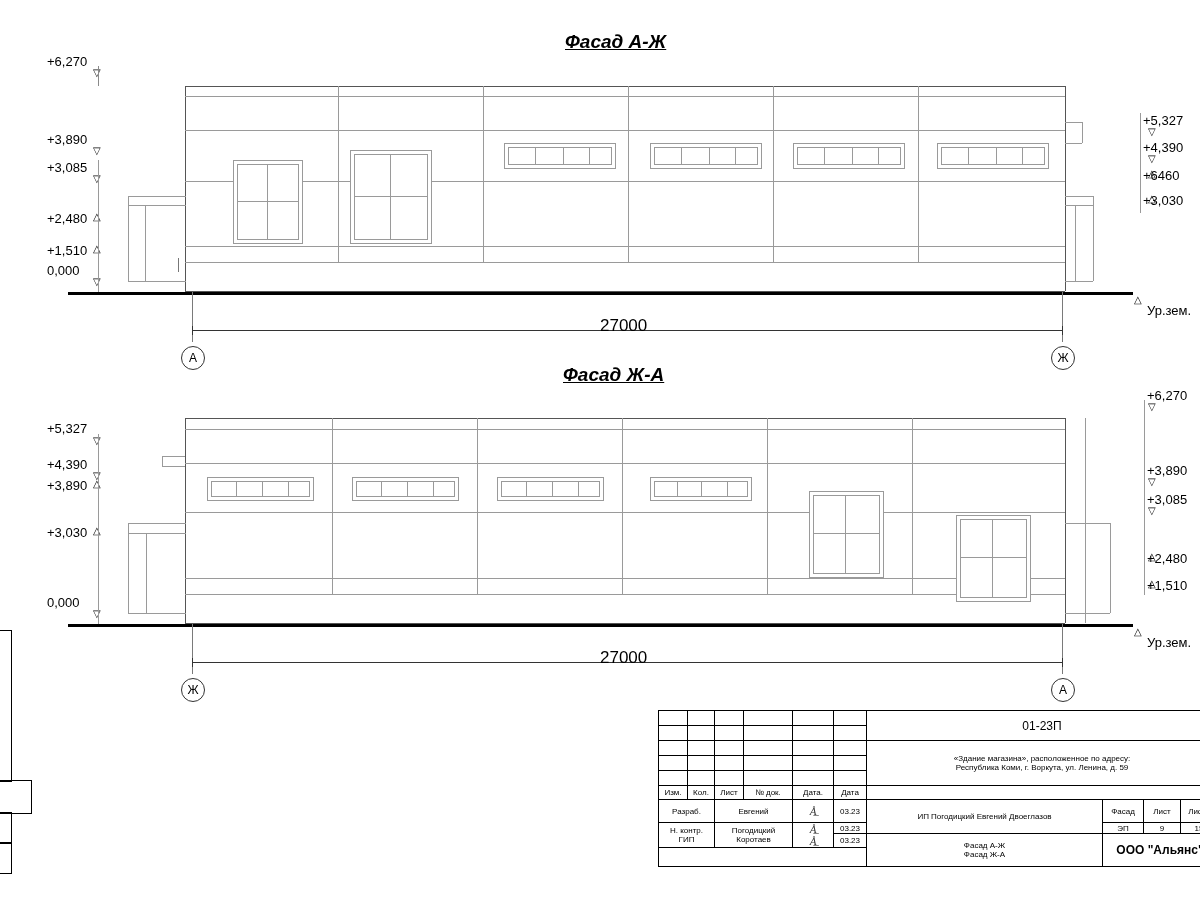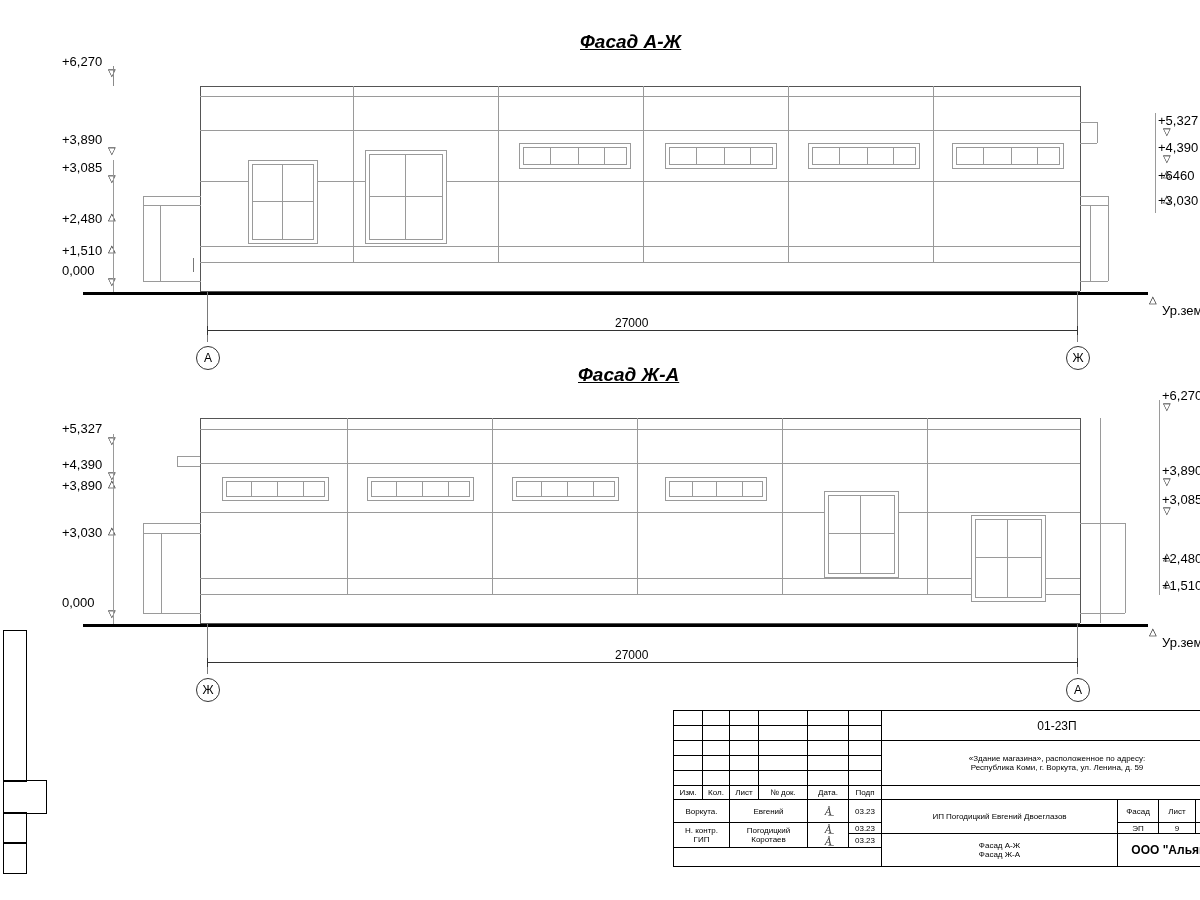--- a/index.html
+++ b/index.html
@@ -4,30 +4,30 @@
 <style>
   html,body{margin:0;padding:0;}
   body{
     width:1200px;height:900px;
     background:#ffffff;
     font-family:"Liberation Sans", sans-serif;
     color:#000;
     overflow:hidden;
     position:relative;
   }
-  .sheet{position:absolute;left:0;top:0;width:980px;height:900px;margin-left:15px;}
+  .sheet{position:absolute;left:0;top:0;width:980px;height:900px;}
 
   
   .abs{position:absolute;}
   .lvl{font-size:13px;color:#000;white-space:nowrap;}
   .title{
     font-size:19px;font-style:italic;font-weight:bold;
     text-decoration:underline;white-space:nowrap;
   }
-  .dim{font-size:12px;white-space:nowrap;}
+  .dim{font-size:17px;white-space:nowrap;}
 
   
   .ln{position:absolute;background:#9a9a9a;}
   .ln.h{height:1px;}
   .ln.v{width:1px;}
   .ln.dk{background:#555;}
   .ground{position:absolute;height:3px;background:#000;}
   .winbox{position:absolute;border:1.5px solid #9a9a9a;background:#fff;}
   .winbox .inner{position:absolute;left:3px;top:3px;right:3px;bottom:3px;border:1px solid #9a9a9a;}
 
@@ -352,24 +352,24 @@
           <td></td>
           <td></td>
           <td></td>
     </tr>
     <tr>
       <td class="small" style="height:13px;">Изм.</td>
       <td class="small">Кол.</td>
       <td class="small">Лист</td>
       <td class="small">№ док.</td>
       <td class="small">Дата.</td>
-      <td class="small">Подп</td>
-    </tr>
-    <tr>
-      <td colspan="2" class="small" style="height:22px;">Воркута.</td>
+      <td class="small">Дата</td>
+    </tr>
+    <tr>
+      <td colspan="2" class="small" style="height:22px;">Разраб.</td>
       <td colspan="2" class="small">Евгений</td>
       <td class="sig">Å̲</td>
       <td class="small">03.23</td>
       <td colspan="2" rowspan="2" class="small" style="padding:0 4px;">ИП Погодицкий Евгений Двоеглазов</td>
       <td class="small" style="width:40px;">Фасад</td>
       <td class="small" style="width:36px;">Лист</td>
       <td class="small" style="width:36px;">Листо</td>
     </tr>
     <tr>
       <td colspan="2" rowspan="2" class="small" style="height:20px;padding:0;">

